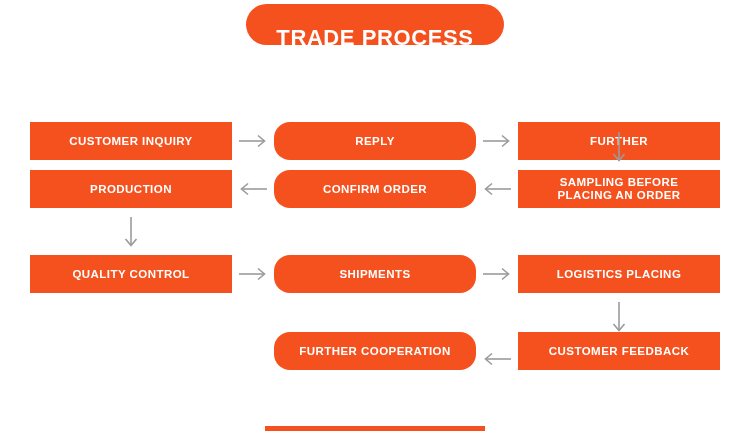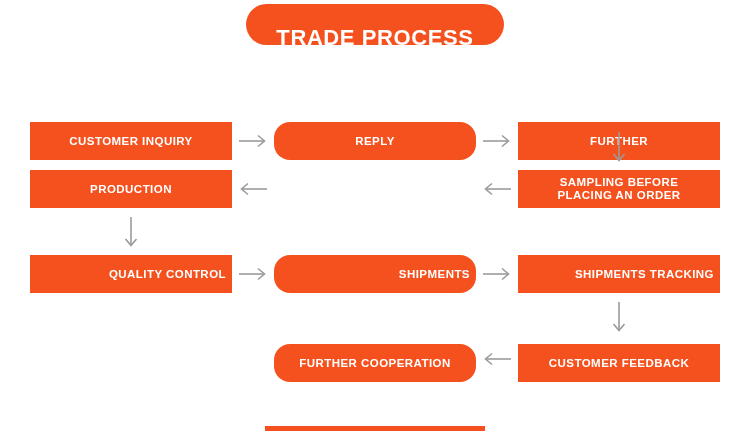--- a/index.html
+++ b/index.html
@@ -69,22 +69,22 @@
   }
 
   
   .col-1 { left: 30px; }
   .col-2 { left: 274px; border-radius: 16px; }
   .col-3 { left: 518px; }
 
   
   .row-1 { top: 86px; margin-top: 36px; }
   .row-2 { top: 170px; }
-  .row-3 { top: 255px; justify-content: flex-end; }
-  .row-4 { top: 344px; }
+  .row-3 { top: 255px; }
+  .row-4 { top: 332px; }
 
   
   .h-arrow {
     position: absolute;
     width: 42px;
     height: 38px;
     display: flex;
     align-items: center;
     justify-content: center;
     color: #9b9b9b;
@@ -169,20 +169,23 @@
     <span class="box-label">PRODUCTION</span>
   </div>
 
   <div class="h-arrow gap-a" style="top:170px;">
     <svg width="30" height="16" viewBox="0 0 30 16" aria-hidden="true">
       <line x1="4" y1="8" x2="29" y2="8" stroke="currentColor" stroke-width="1.6"></line>
       <polyline points="10,2.5 3.5,8 10,13.5" fill="none" stroke="currentColor" stroke-width="1.6"></polyline>
     </svg>
   </div>
 
+  <div class="box col-2 row-2">
+    <span class="box-label">CONFIRM ORDER</span>
+  </div>
 
   <div class="h-arrow gap-b" style="top:170px;">
     <svg width="30" height="16" viewBox="0 0 30 16" aria-hidden="true">
       <line x1="4" y1="8" x2="29" y2="8" stroke="currentColor" stroke-width="1.6"></line>
       <polyline points="10,2.5 3.5,8 10,13.5" fill="none" stroke="currentColor" stroke-width="1.6"></polyline>
     </svg>
   </div>
 
   <div class="box col-3 row-2">
     <span class="box-label">SAMPLING BEFORE
@@ -212,21 +215,21 @@
   </div>
 
   <div class="h-arrow gap-b" style="top:255px;">
     <svg width="30" height="16" viewBox="0 0 30 16" aria-hidden="true">
       <line x1="1" y1="8" x2="26" y2="8" stroke="currentColor" stroke-width="1.6"></line>
       <polyline points="20,2.5 26.5,8 20,13.5" fill="none" stroke="currentColor" stroke-width="1.6"></polyline>
     </svg>
   </div>
 
   <div class="box col-3 row-3">
-    <span class="box-label">SHIPMENTS TRACKING</span>
+    <span class="box-label">LOGISTICS PLACING</span>
   </div>
 
   <div class="v-arrow v-col-3 v-row-34">
     <svg width="16" height="34" viewBox="0 0 16 34" aria-hidden="true">
       <line x1="8" y1="2" x2="8" y2="30" stroke="currentColor" stroke-width="1.6"></line>
       <polyline points="2.5,24 8,30.5 13.5,24" fill="none" stroke="currentColor" stroke-width="1.6"></polyline>
     </svg>
   </div>
 
   <div class="box col-2 row-4">

